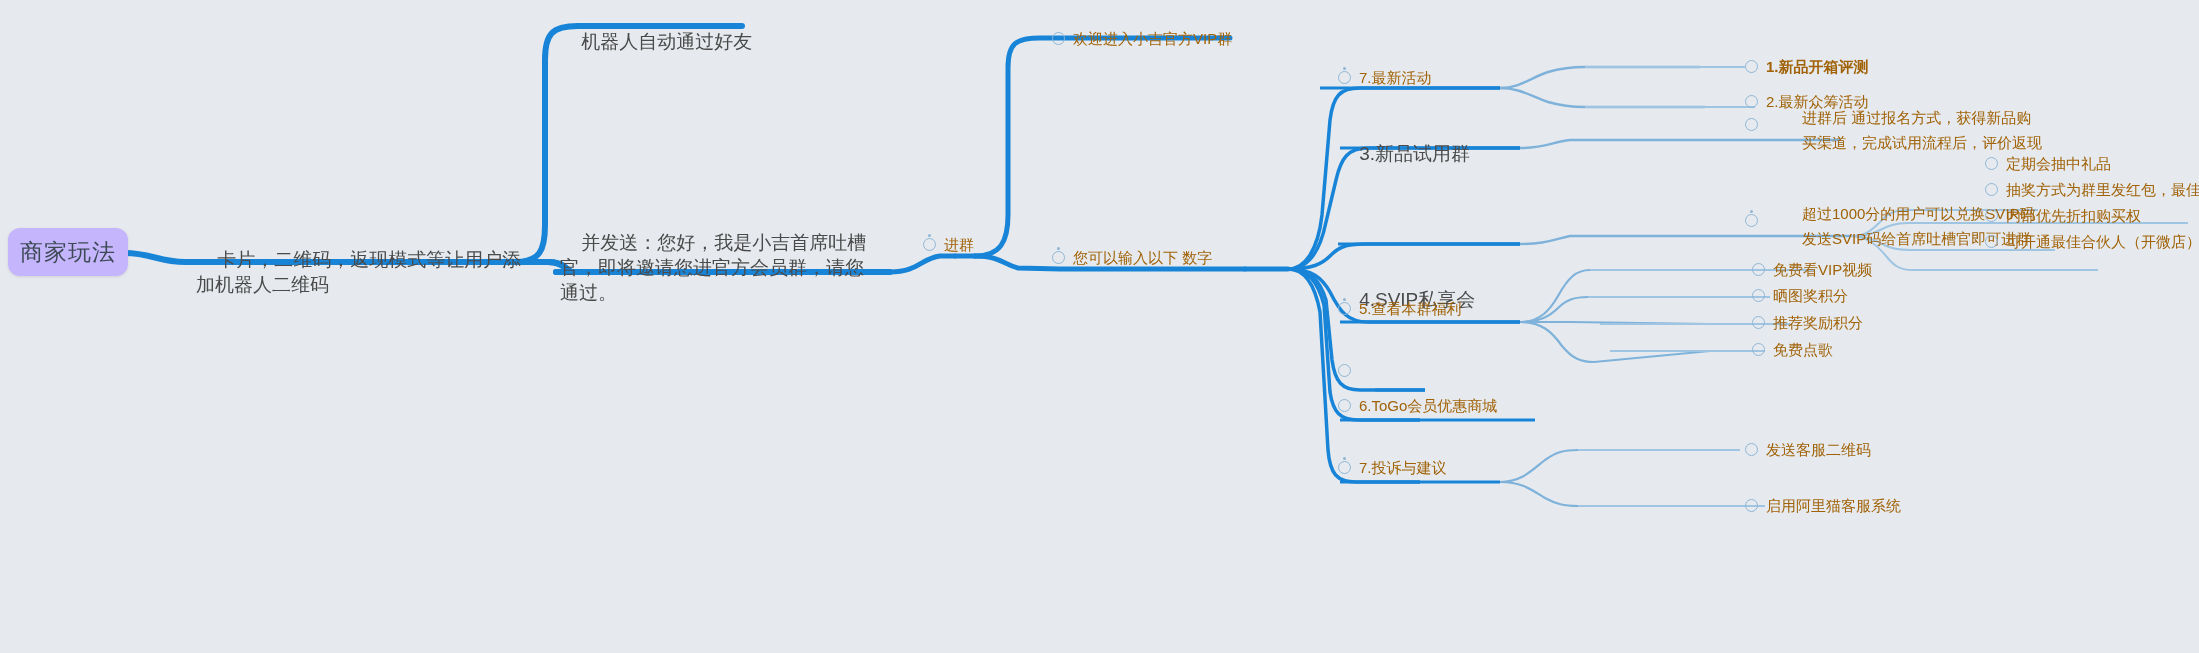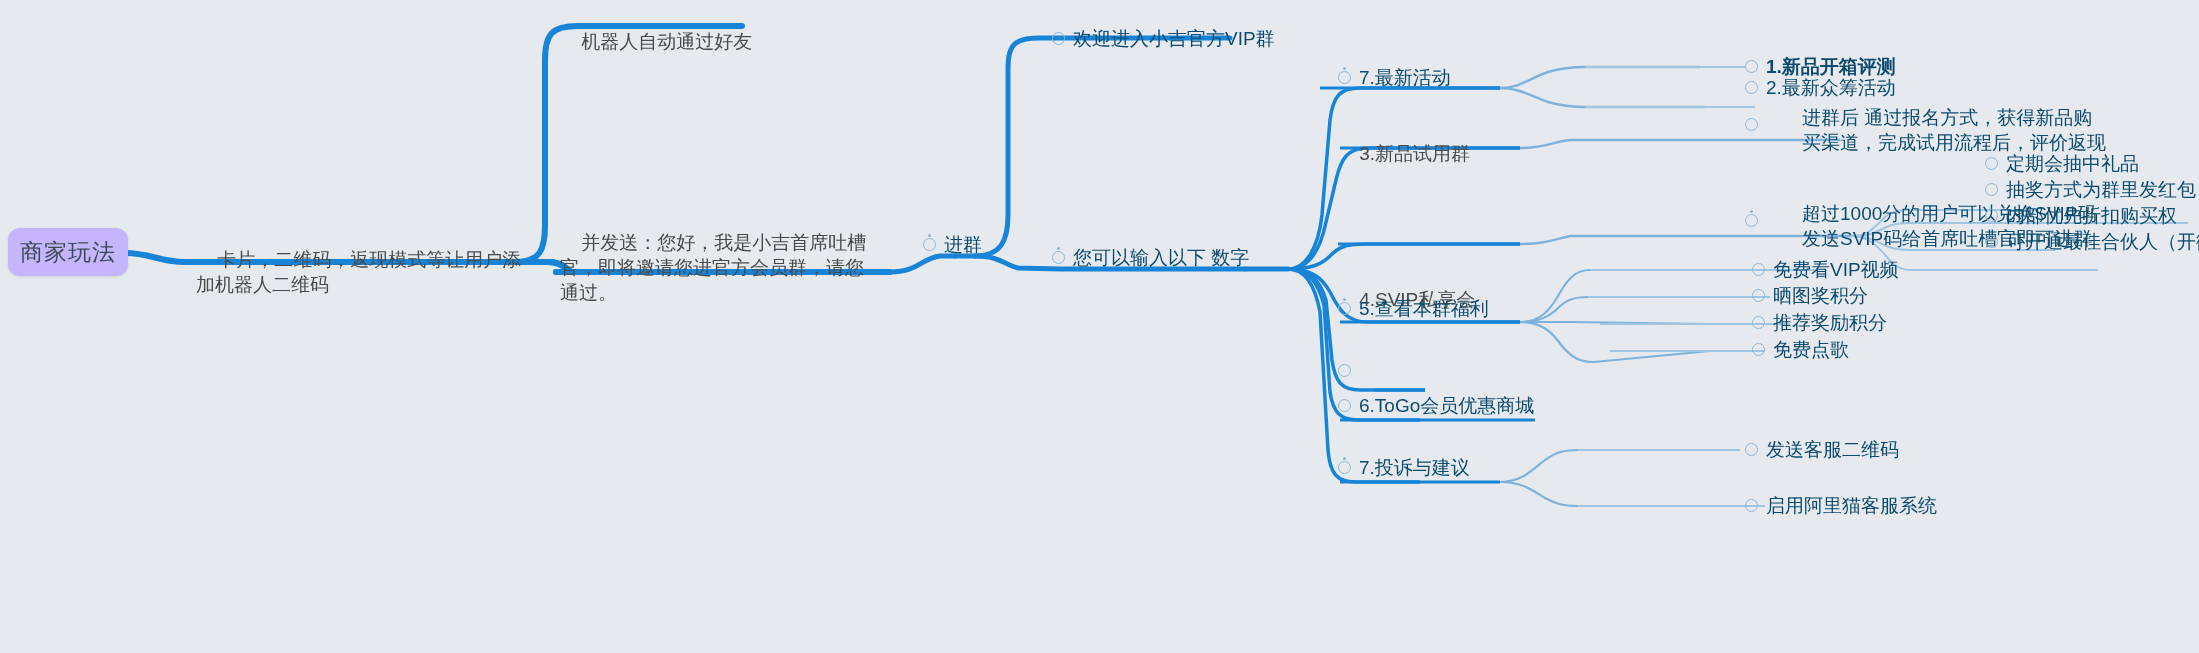--- a/index.html
+++ b/index.html
@@ -21,22 +21,22 @@
     top: 0;
     width: 2199px;
     height: 653px;
     pointer-events: none;
   }
   .node {
     position: absolute;
     display: flex;
     align-items: center;
     white-space: pre;
-    color: #0c4a6e;
-    font-size: 19px;
+    color: #a16207;
+    font-size: 15px;
     line-height: 23px;
   }
   .node .bullet {
     display: inline-block;
     flex: 0 0 auto;
     width: 13px;
     height: 13px;
     border: 1.6px solid #8fb6d6;
     border-radius: 50%;
     margin-right: 8px;
@@ -200,21 +200,21 @@
   </div>
 
   <div class="node" style="left:1338px; top:66px;">
     <span class="bullet dot"></span>
     <span class="label">7.最新活动</span>
   </div>
   <div class="node" style="left:1745px; top:55px;font-weight:bold;">
     <span class="bullet"></span>
     <span class="label">1.新品开箱评测</span>
   </div>
-  <div class="node" style="left:1745px; top:76px;">
+  <div class="node" style="left:1745px; top:90px;">
     <span class="bullet"></span>
     <span class="label">2.最新众筹活动</span>
   </div>
 
   <div class="plain" style="left:1338px; top:116px;">
     <span>3.新品试用群</span>
   </div>
   <div class="node multiline" style="left:1745px; top:105px; width:300px;">
     <span class="bullet"></span>
     <span class="label" style="line-height:25px;">进群后 通过报名方式，获得新品购

